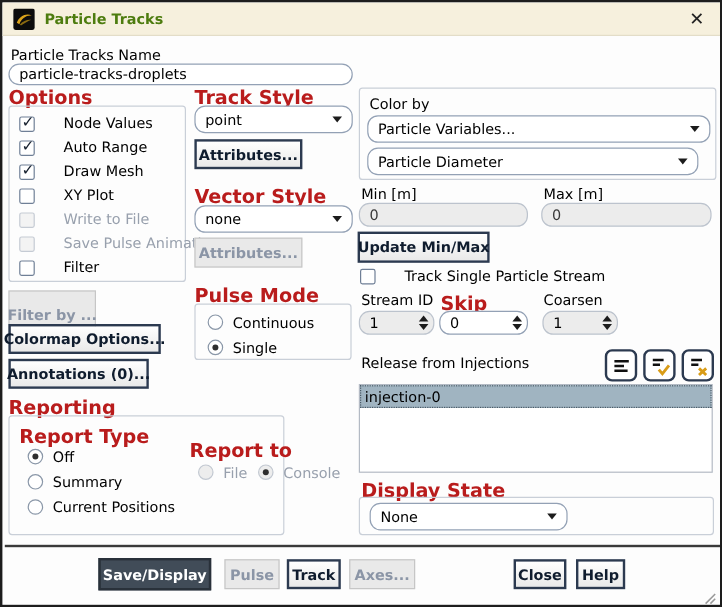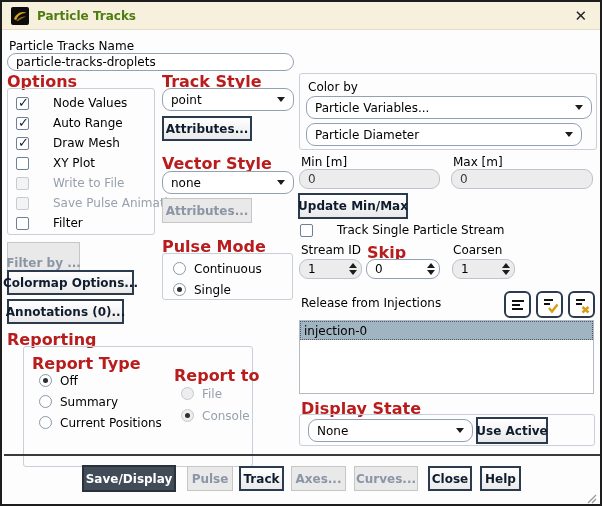--- a/index.html
+++ b/index.html
@@ -135,38 +135,38 @@
       <span class="chk"></span>
       <span class="lbl">Filter</span>
     </div>
   </div>
 
   <div class="abs btn dis" style="left:5px; top:240px; width:73px; height:41px;">Filter by ...</div>
   <div class="abs btn" style="left:5px; top:268px; width:127px; height:25px;">Colormap Options...</div>
   <div class="abs btn" style="left:5px; top:297px; width:117px; height:25px;">Annotations (0)...</div>
 
   <div class="abs hdr" style="left:5px; top:328px;">Reporting</div>
-  <div class="abs gbox" style="left:21px; top:344px; width:230px; height:121px;">
+  <div class="abs gbox" style="left:5px; top:344px; width:230px; height:100px;">
     <div class="abs hdr" style="left:8px; top:7px;">Report Type</div>
     <div class="abs" style="left:15px; top:27px; display:flex; flex-direction:column; gap:8px;">
       <div class="radrow">
         <span class="rad sel"></span>
         <span class="lbl">Off</span>
       </div>
       <div class="radrow">
         <span class="rad"></span>
         <span class="lbl">Summary</span>
       </div>
       <div class="radrow">
         <span class="rad"></span>
         <span class="lbl">Current Positions</span>
       </div>
     </div>
     <div class="abs hdr" style="left:150px; top:19px;">Report to</div>
-    <div class="abs" style="left:157px; top:40px; display:flex; flex-direction:column; gap:9px;">
+    <div class="abs" style="left:157px; top:40px; display:flex; gap:9px;">
       <div class="radrow">
         <span class="rad dis"></span>
         <span class="lbl gray">File</span>
       </div>
       <div class="radrow">
         <span class="rad dis sel"></span>
         <span class="lbl gray">Console</span>
       </div>
     </div>
   </div>
@@ -271,29 +271,27 @@
     <div class="listitem sel">injection-0</div>
   </div>
 
   <div class="abs hdr" style="left:299px; top:397px;">Display State</div>
   <div class="abs gbox" style="left:297px; top:412px; width:296px; height:32px;">
     <div class="abs field dd" style="left:8px; top:4px; width:165px; height:23px;">
       <span>None</span>
       <span class="caret"></span>
     </div>
   </div>
-  <div class="abs btn" style="left:474px; top:415px; width:72px; height:27px;">Use Active</div>
 
   <div class="abs sep" style="left:2px; top:452px; width:596px; height:2px;"></div>
 
   <div class="abs btn primary" style="left:80px; top:463px; width:94px; height:27px;">Save/Display</div>
   <div class="abs btn dis" style="left:185px; top:464px; width:46px; height:25px;">Pulse</div>
   <div class="abs btn" style="left:237px; top:464px; width:45px; height:25px;">Track</div>
   <div class="abs btn dis" style="left:289px; top:464px; width:55px; height:25px;">Axes...</div>
-  <div class="abs btn dis" style="left:352px; top:464px; width:64px; height:25px;">Curves...</div>
   <div class="abs btn" style="left:426px; top:464px; width:44px; height:25px;">Close</div>
   <div class="abs btn" style="left:478px; top:464px; width:41px; height:25px;">Help</div>
 
   <div class="grip">
     <svg width="12" height="12" viewBox="0 0 12 12">
       <path d="M11 3L3 11M11 7L7 11" stroke="#9a9a9a" stroke-width="1.3" fill="none"></path>
     </svg>
   </div>
 
 </div>

